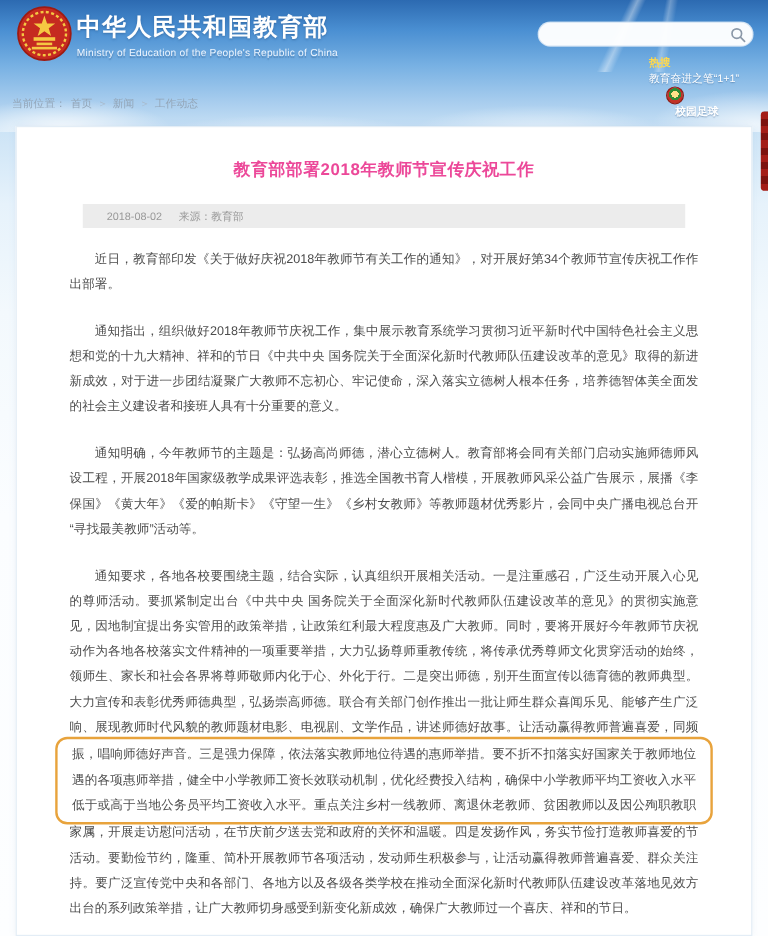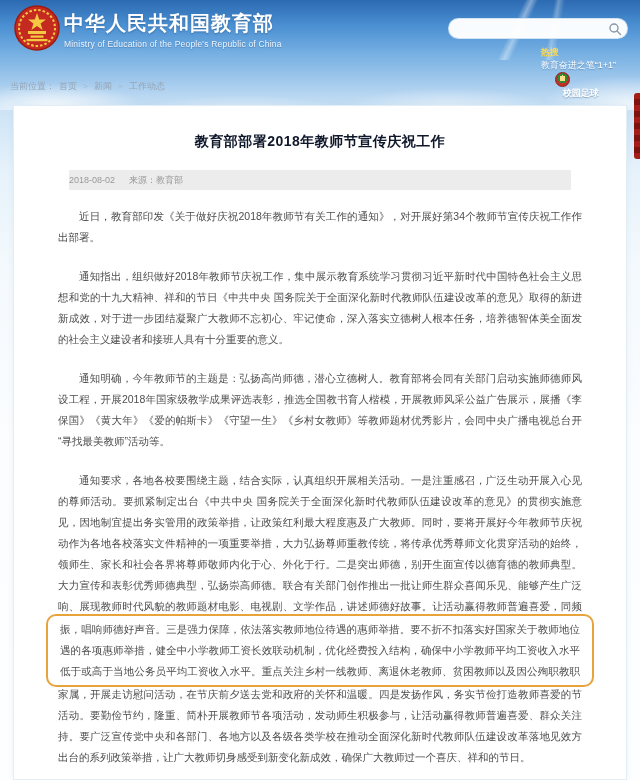--- a/index.html
+++ b/index.html
@@ -42,23 +42,23 @@
   .fb-link{color:#fff;font-weight:bold;cursor:pointer;text-shadow:0 1px 1px rgba(30,70,120,.4);padding-left:22px;}
   .ornament{position:absolute;right:0;top:93px;width:6px;height:66px;border-radius:3px 0 0 3px;
     background:repeating-linear-gradient(180deg,#a41d17 0 6px,#7d120e 6px 12px);}
   
   .breadcrumb{position:absolute;left:10px;top:80px;font-size:9px;color:#93a5b7;display:flex;gap:4px;align-items:flex-start;}
   .breadcrumb .bc-item{cursor:pointer;}
   .breadcrumb .sep{color:#a8b8c8;}
   
   .panel{position:absolute;left:13px;top:105px;width:614px;height:675px;background:#ffffff;
     border:1px solid #e3edf6;box-sizing:border-box;box-shadow:0 0 6px rgba(120,160,200,.12);}
-  .article-title{margin-top:27px;text-align:center;font-size:14px;font-weight:bold;color:#0f172a;letter-spacing:.5px;}
+  .article-title{margin-top:27px;text-align:center;font-size:14px;font-weight:bold;color:#ec4899;letter-spacing:.5px;}
   .meta-bar{margin:19px 55px 0 55px;height:20px;line-height:20px;background:#ececec;
-    font-size:9px;color:#999;display:flex;gap:14px;}
+    font-size:9px;color:#999;padding-left:20px;display:flex;gap:14px;}
   .article-body{margin:16px 44px 12px 44px;color:#4d4d4d;font-size:10.5px;}
   .paragraph{margin:0 0 18px 0;}
   .line{height:21px;line-height:21px;overflow:hidden;text-align:justify;text-align-last:justify;}
   .line.first{text-indent:2em;}
   .line.last{text-align-last:left;}
   .highlight-box{border:2px solid #e8a33c;border-radius:10px;margin:-3px -12px;padding:3px 12px;}
 </style>
 </head>
 <body>
 

